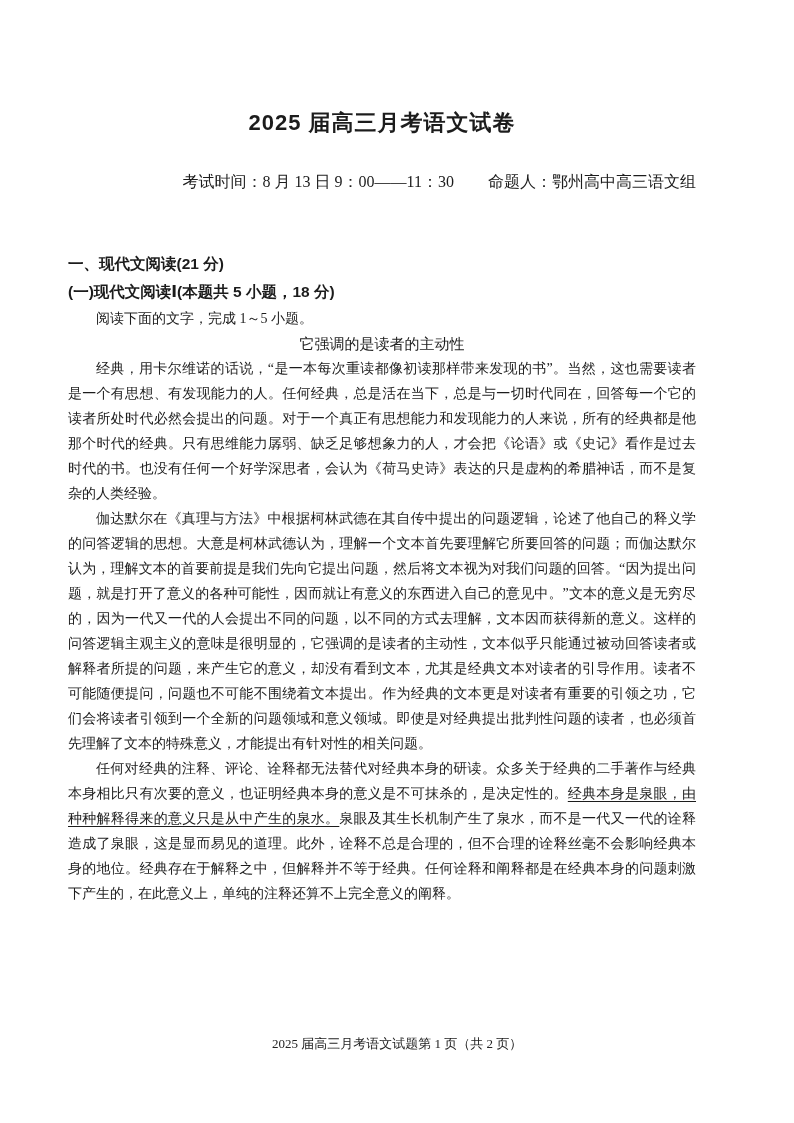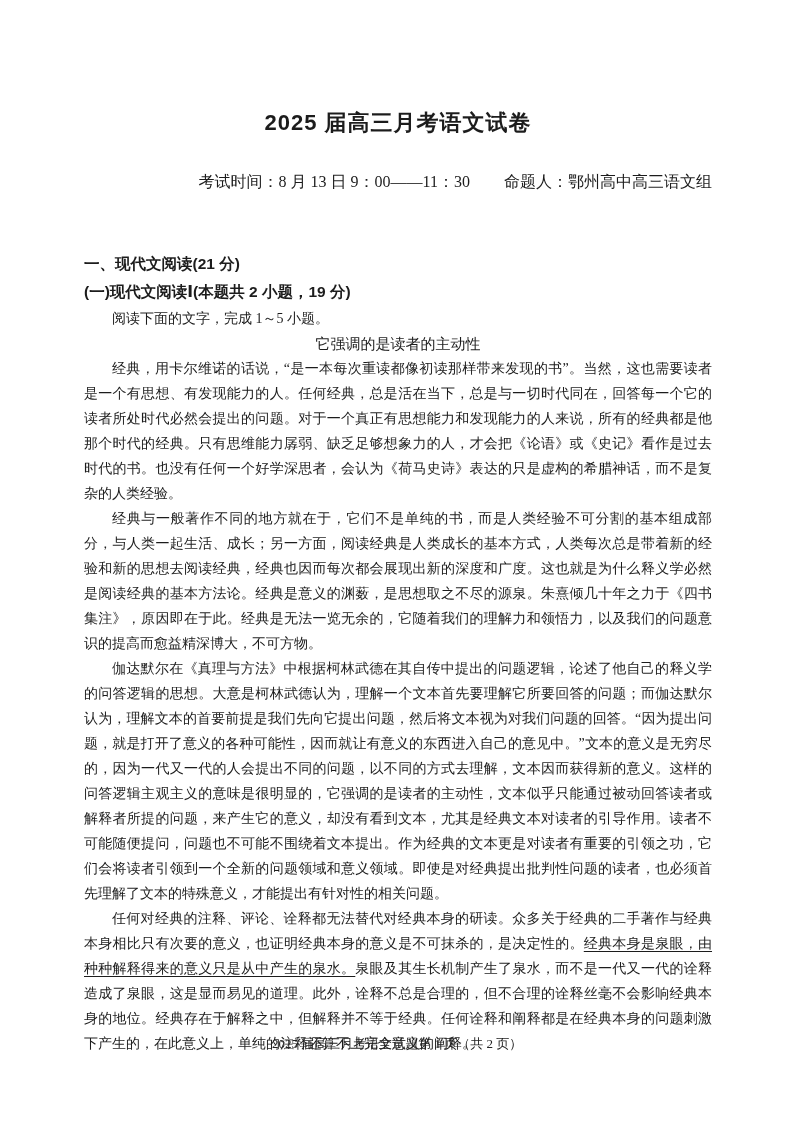--- a/index.html
+++ b/index.html
@@ -12,21 +12,21 @@
     width: 794px;
     height: 1123px;
     margin: 0 auto;
     background: #ffffff;
     overflow: hidden;
     font-family: "Liberation Serif", "DejaVu Serif", serif;
     color: #1c1c1c;
   }
   .content {
     position: absolute;
-    left: 84px;
+    left: 68px;
     top: 0;
     width: 628px;
   }
   .doc-title {
     margin-top: 106px;
     text-align: center;
     font-family: "Liberation Sans", "DejaVu Sans", sans-serif;
     font-weight: 700;
     font-size: 22px;
     line-height: 34px;
@@ -95,29 +95,28 @@
   <div class="content">
 
     <div class="doc-title">2025 届高三月考语文试卷</div>
 
     <div class="exam-info">
       <span>考试时间：8 月 13 日 9：00——11：30</span><span class="gap"></span><span>命题人：鄂州高中高三语文组</span>
     </div>
 
     <div class="section-heading">一、现代文阅读(21 分)</div>
 
-    <div class="subsection-heading">(一)现代文阅读Ⅰ(本题共 2 小题，19 分)</div>
+    <div class="subsection-heading">(一)现代文阅读Ⅰ(本题共 5 小题，18 分)</div>
 
     <div class="instruction">阅读下面的文字，完成 1～5 小题。</div>
 
     <div class="article-title">它强调的是读者的主动性</div>
 
     <div class="article-body" id="article-body">
         <p><span>经典，用卡尔维诺的话说，“是一本每次重读都像初读那样带来发现的书”。当然，这也需要读者是一个有思想、有发现能力的人。任何经典，总是活在当下，总是与一切时代同在，回答每一个它的读者所处时代必然会提出的问题。对于一个真正有思想能力和发现能力的人来说，所有的经典都是他那个时代的经典。只有思维能力孱弱、缺乏足够想象力的人，才会把《论语》或《史记》看作是过去时代的书。也没有任何一个好学深思者，会认为《荷马史诗》表达的只是虚构的希腊神话，而不是复杂的人类经验。</span></p>
-        <p><span>经典与一般著作不同的地方就在于，它们不是单纯的书，而是人类经验不可分割的基本组成部分，与人类一起生活、成长；另一方面，阅读经典是人类成长的基本方式，人类每次总是带着新的经验和新的思想去阅读经典，经典也因而每次都会展现出新的深度和广度。这也就是为什么释义学必然是阅读经典的基本方法论。经典是意义的渊薮，是思想取之不尽的源泉。朱熹倾几十年之力于《四书集注》，原因即在于此。经典是无法一览无余的，它随着我们的理解力和领悟力，以及我们的问题意识的提高而愈益精深博大，不可方物。</span></p>
         <p><span>伽达默尔在《真理与方法》中根据柯林武德在其自传中提出的问题逻辑，论述了他自己的释义学的问答逻辑的思想。大意是柯林武德认为，理解一个文本首先要理解它所要回答的问题；而伽达默尔认为，理解文本的首要前提是我们先向它提出问题，然后将文本视为对我们问题的回答。“因为提出问题，就是打开了意义的各种可能性，因而就让有意义的东西进入自己的意见中。”文本的意义是无穷尽的，因为一代又一代的人会提出不同的问题，以不同的方式去理解，文本因而获得新的意义。这样的问答逻辑主观主义的意味是很明显的，它强调的是读者的主动性，文本似乎只能通过被动回答读者或解释者所提的问题，来产生它的意义，却没有看到文本，尤其是经典文本对读者的引导作用。读者不可能随便提问，问题也不可能不围绕着文本提出。作为经典的文本更是对读者有重要的引领之功，它们会将读者引领到一个全新的问题领域和意义领域。即使是对经典提出批判性问题的读者，也必须首先理解了文本的特殊意义，才能提出有针对性的相关问题。</span></p>
         <p><span>任何对经典的注释、评论、诠释都无法替代对经典本身的研读。众多关于经典的二手著作与经典本身相比只有次要的意义，也证明经典本身的意义是不可抹杀的，是决定性的。</span><span class="u">经典本身是泉眼，由种种解释得来的意义只是从中产生的泉水。</span><span>泉眼及其生长机制产生了泉水，而不是一代又一代的诠释造成了泉眼，这是显而易见的道理。此外，诠释不总是合理的，但不合理的诠释丝毫不会影响经典本身的地位。经典存在于解释之中，但解释并不等于经典。任何诠释和阐释都是在经典本身的问题刺激下产生的，在此意义上，单纯的注释还算不上完全意义的阐释。</span></p>
       </div>
 
   </div>
 
   <div class="page-footer">2025 届高三月考语文试题第 1 页（共 2 页）</div>
 </div>
 
 </body></html>

